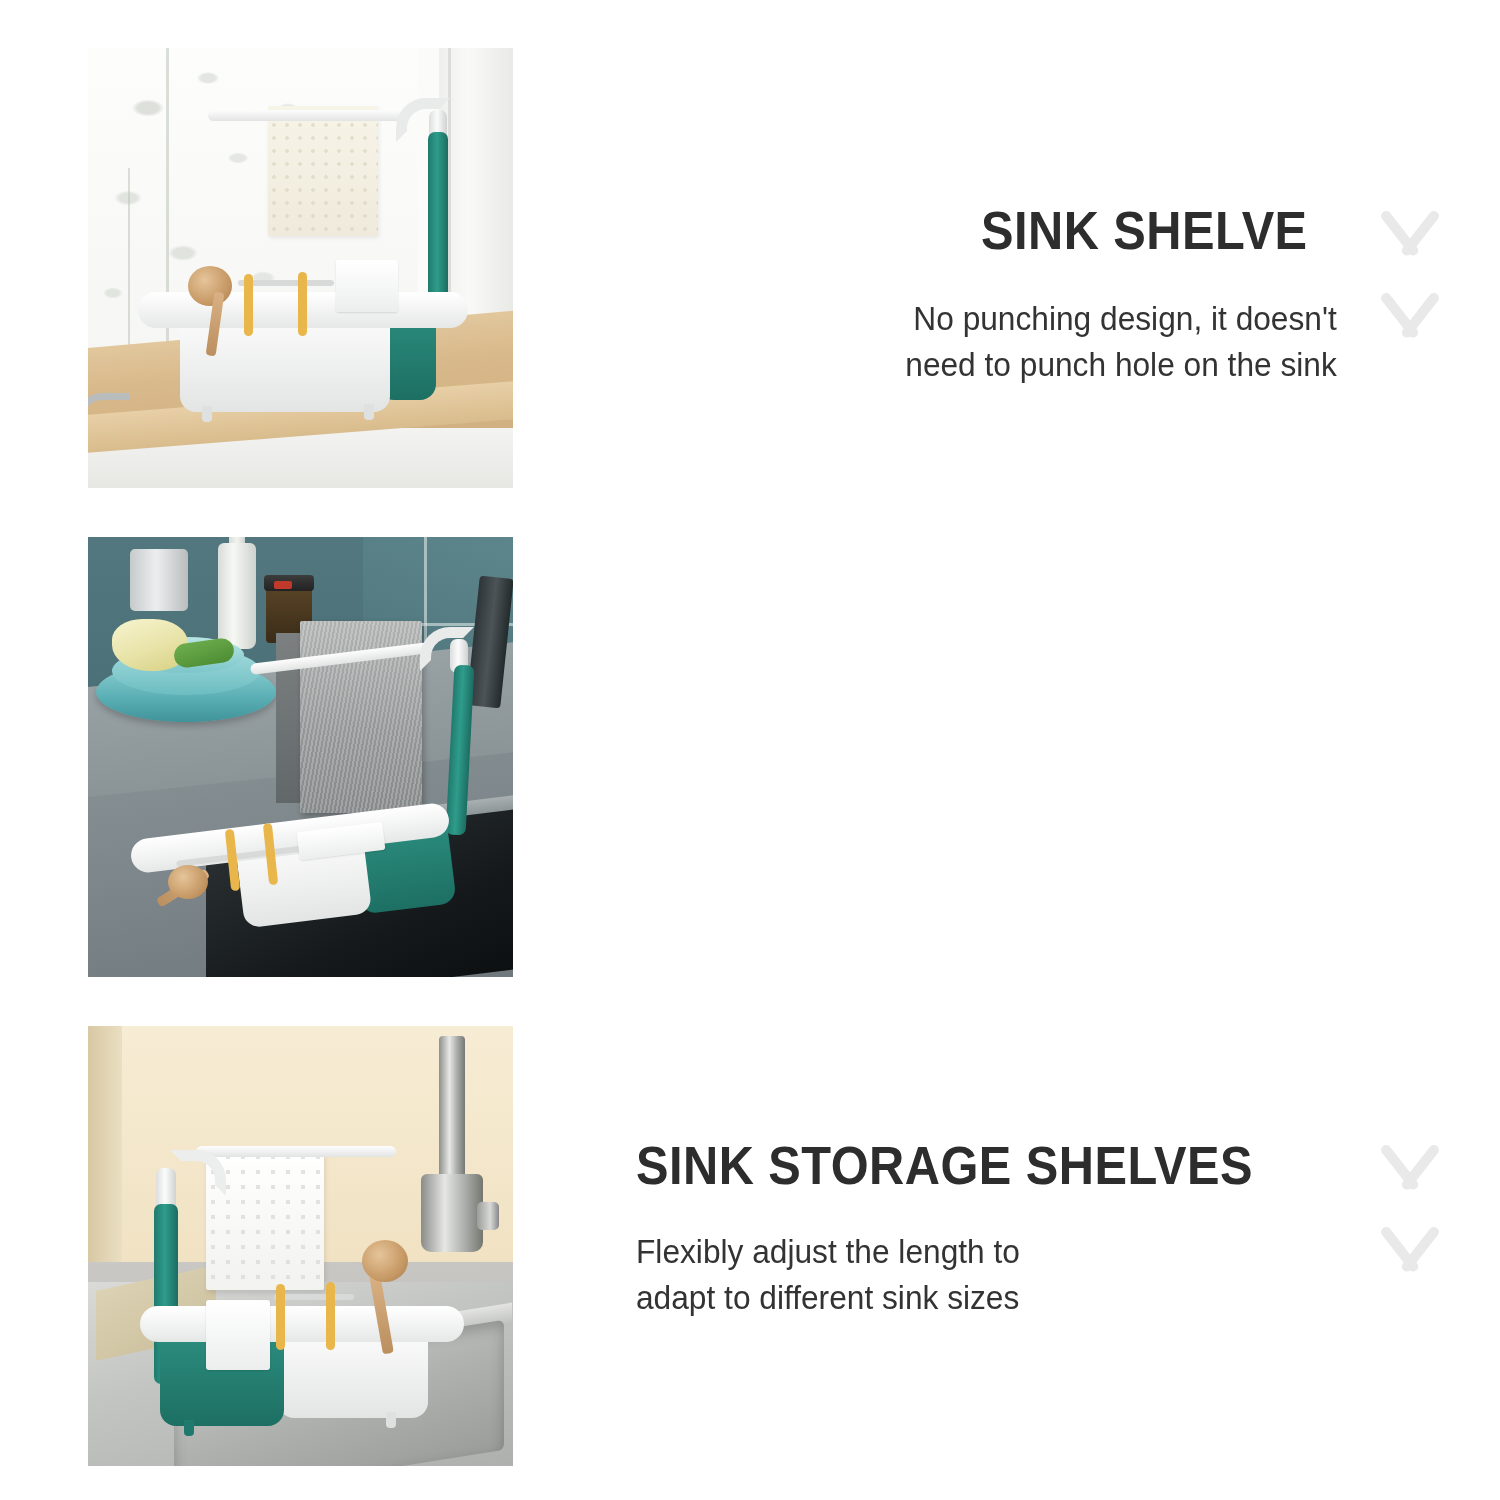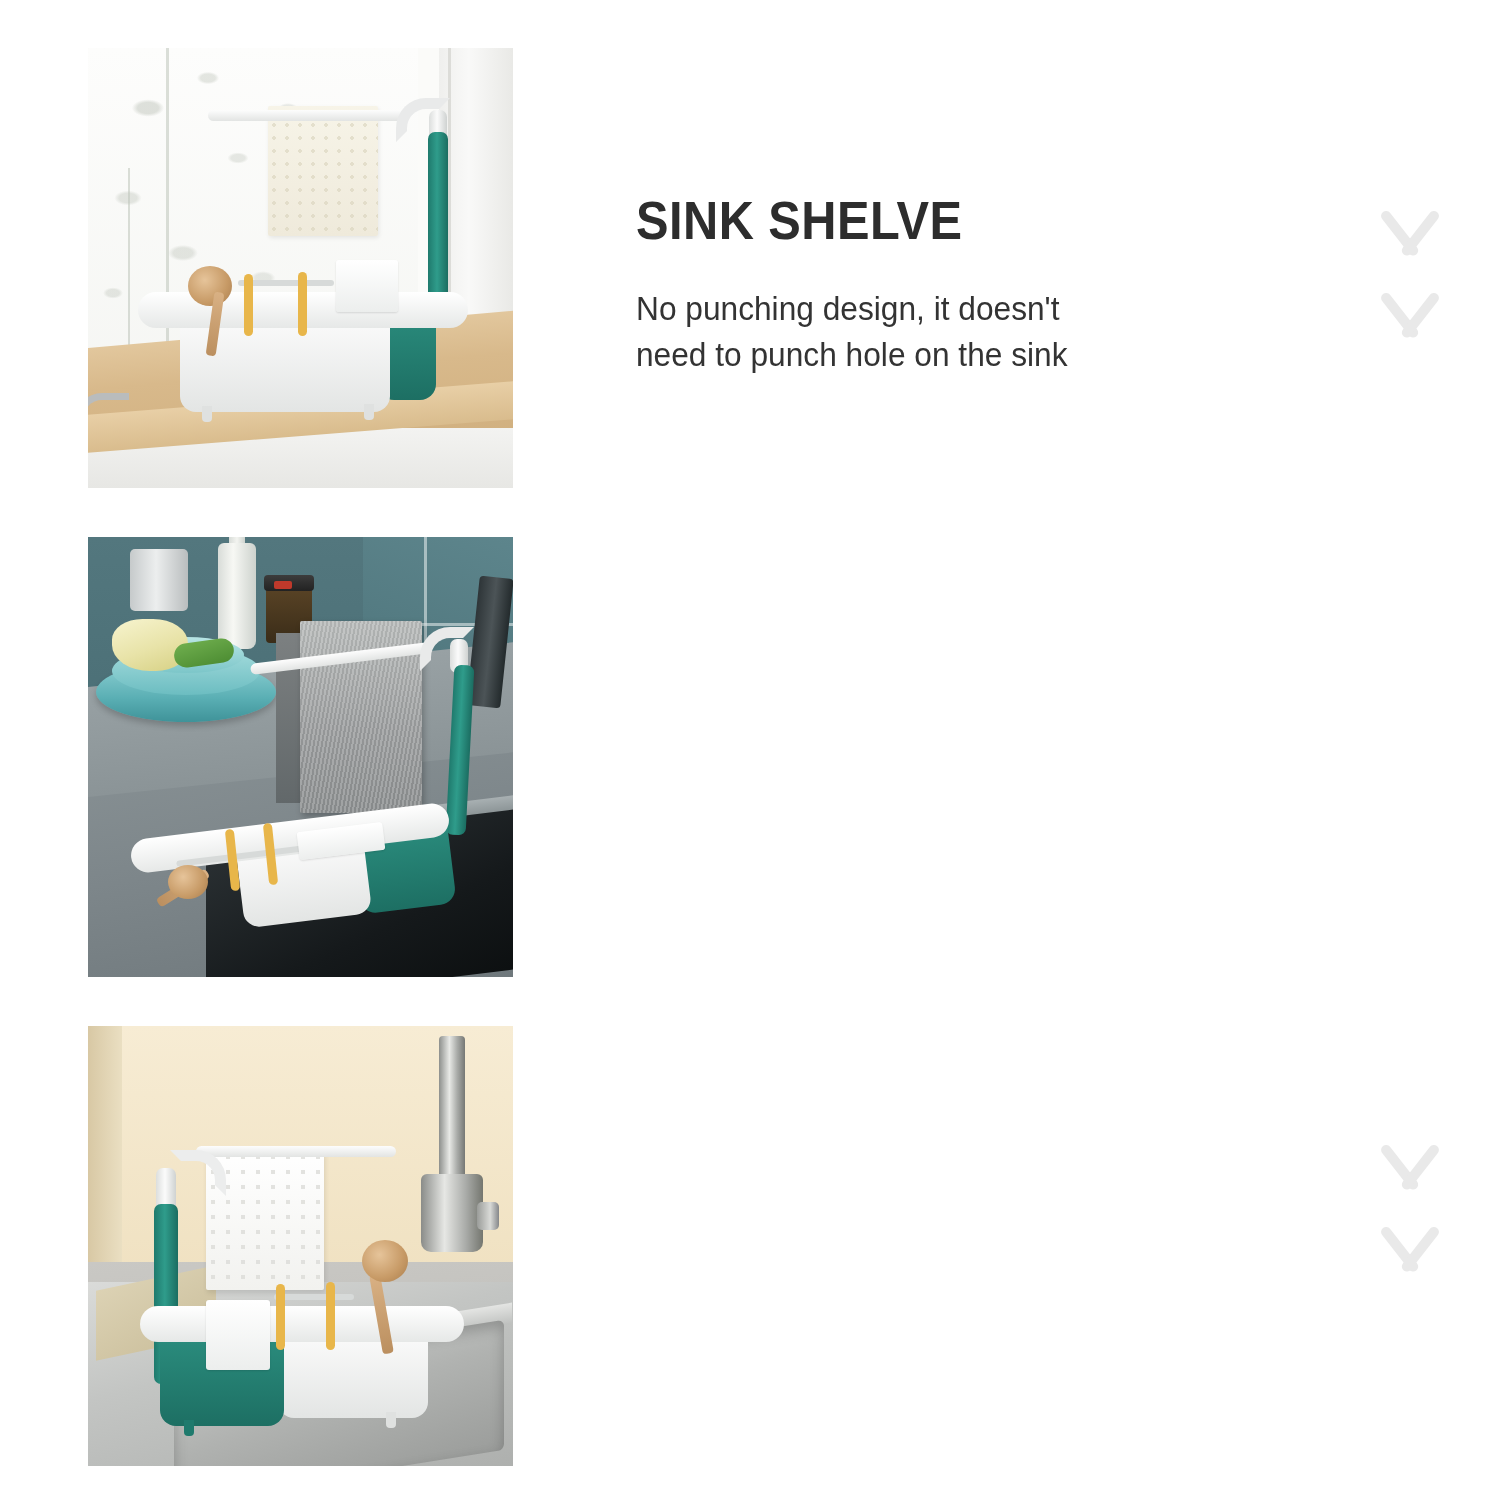--- a/index.html
+++ b/index.html
@@ -253,21 +253,21 @@
   .sec-body{
     margin:0;
     font-family:"Liberation Sans", sans-serif;
     font-weight:normal;
     font-size:33px;
     line-height:46px;
     color:#333333;
     transform:scaleX(.96);
     transform-origin:left top;
   }
-  #txt-0{top:144px;}
+  #txt-0{top:154px;text-align:right;}
   #txt-0 .sec-body{margin-top:36px;}
   #txt-1{top:600px;}
   #txt-1 .sec-body{margin-top:34px;}
 
   
   .chevs{position:absolute;left:1368px;width:100px;}
   #chevs-0{top:160px;}
   #chevs-1{top:605px;}
   .chev{
     position:relative;width:84px;height:46px;margin-bottom:36px;
@@ -375,20 +375,27 @@
           <div class="r-rail"></div>
           <div class="hook h1"></div>
           <div class="hook h2"></div>
           <div class="sponge"></div>
           <div class="brush-h"></div>
           <div class="brush-head"></div>
         </div>
       </div>
     </div>
 
+    <div class="txt" id="txt-1">
+      <h2 class="sec-title">SINK STORAGE SHELVES</h2>
+      <p class="sec-body">
+        <span>Flexibly adjust the length to</span><br>
+        <span>adapt to different sink sizes</span>
+      </p>
+    </div>
 
     <div class="chevs" id="chevs-1">
       <div class="chev"></div>
       <div class="chev"></div>
     </div>
   </div>
 
   <div class="row" id="row-2">
 
     <div class="photo">

